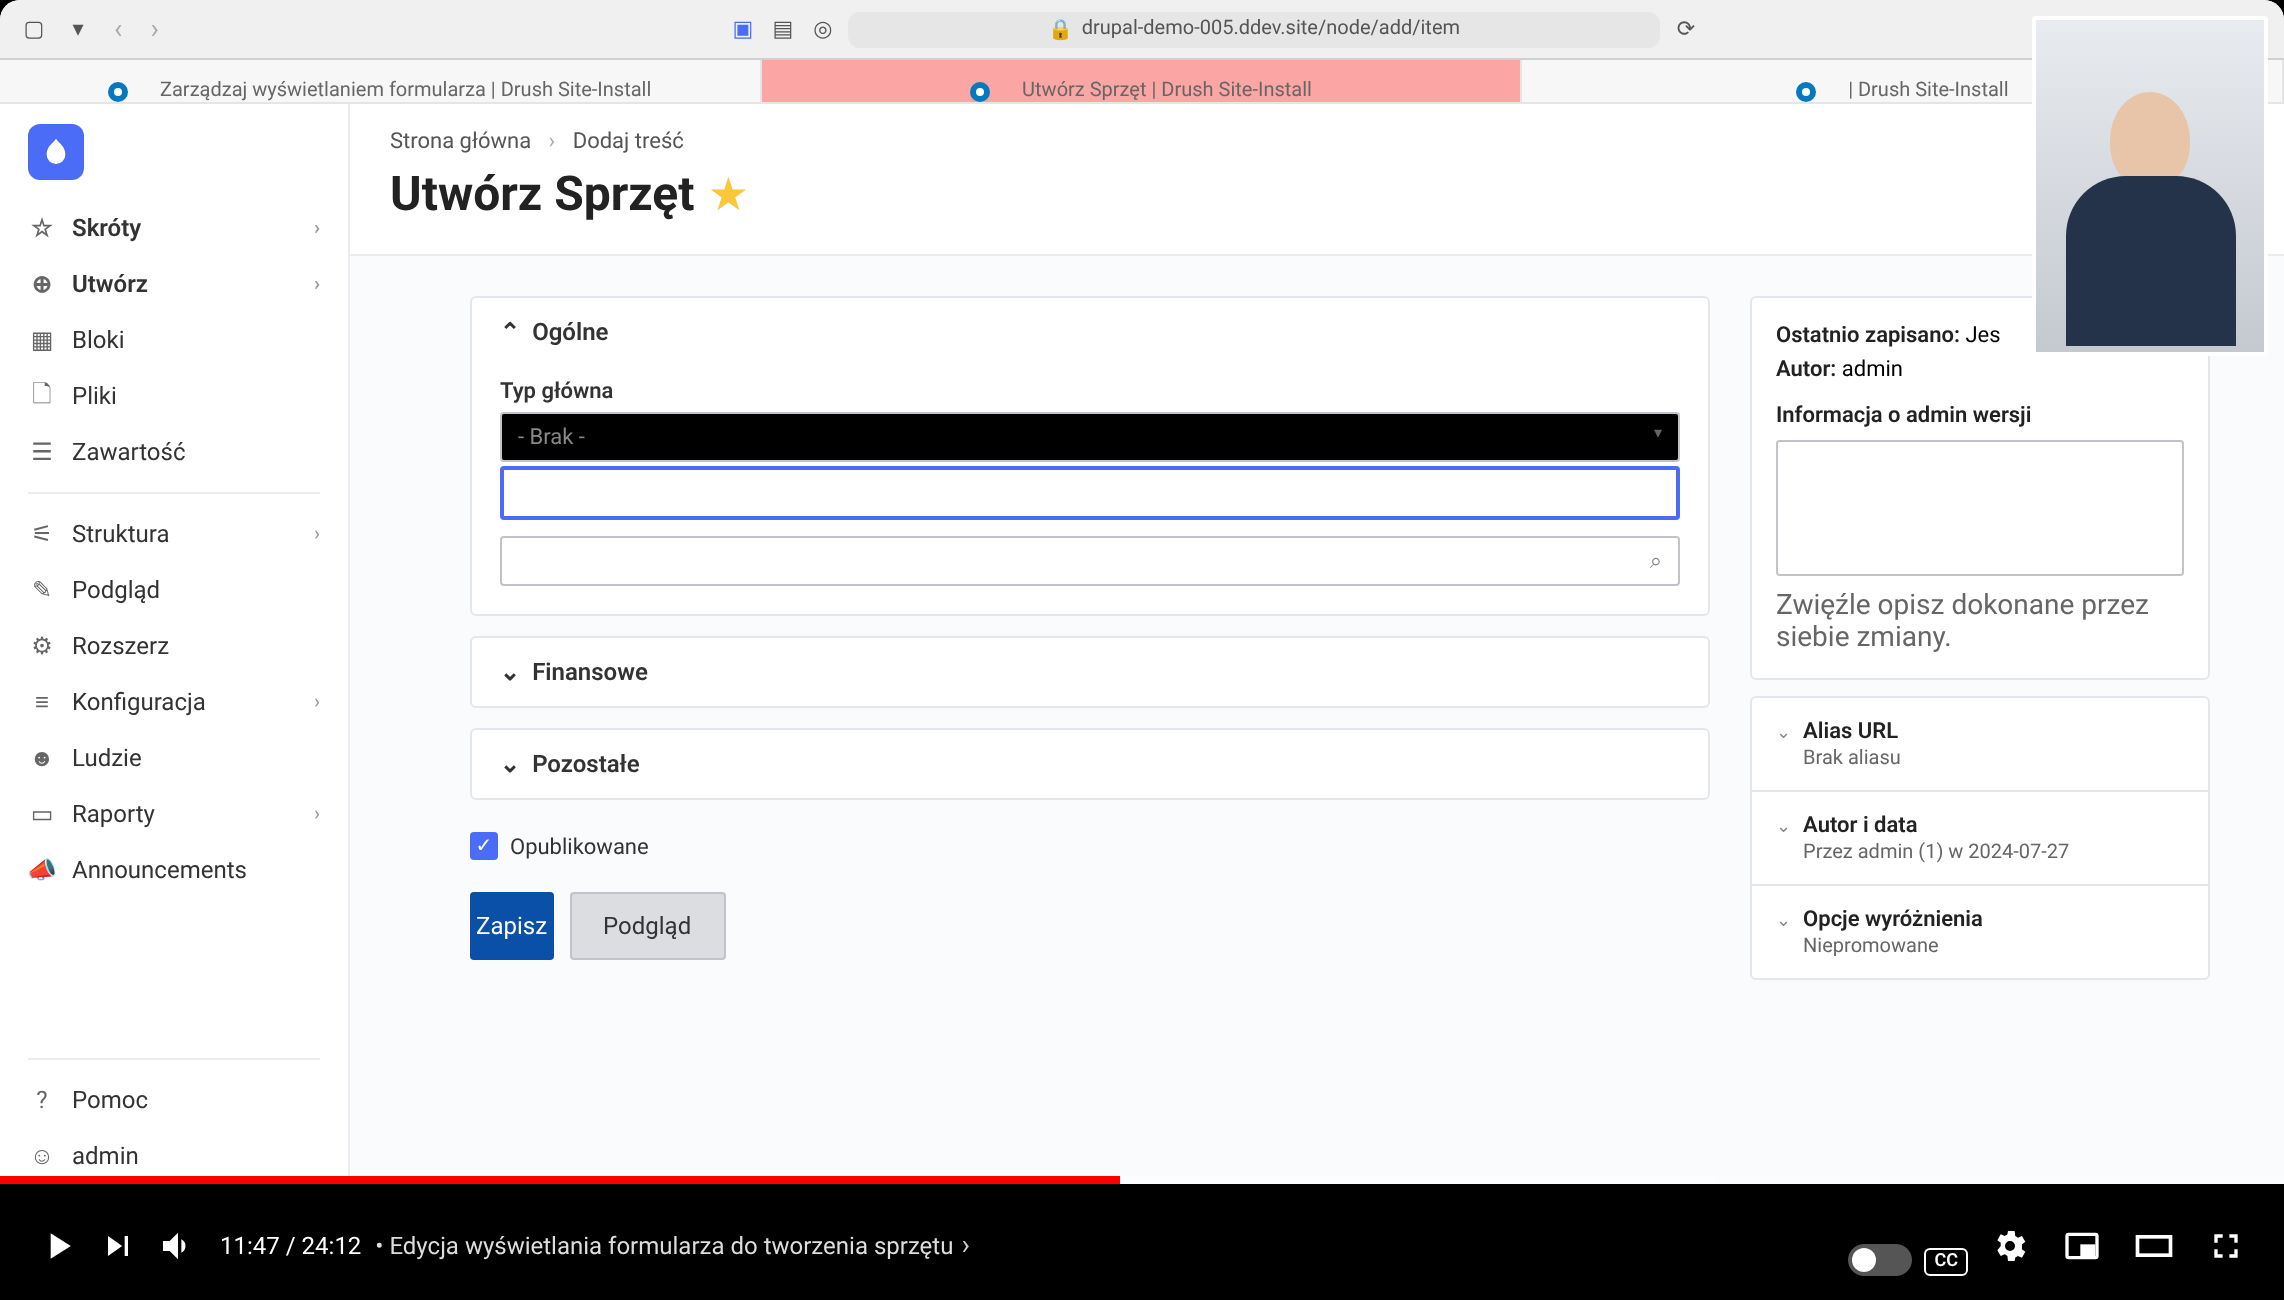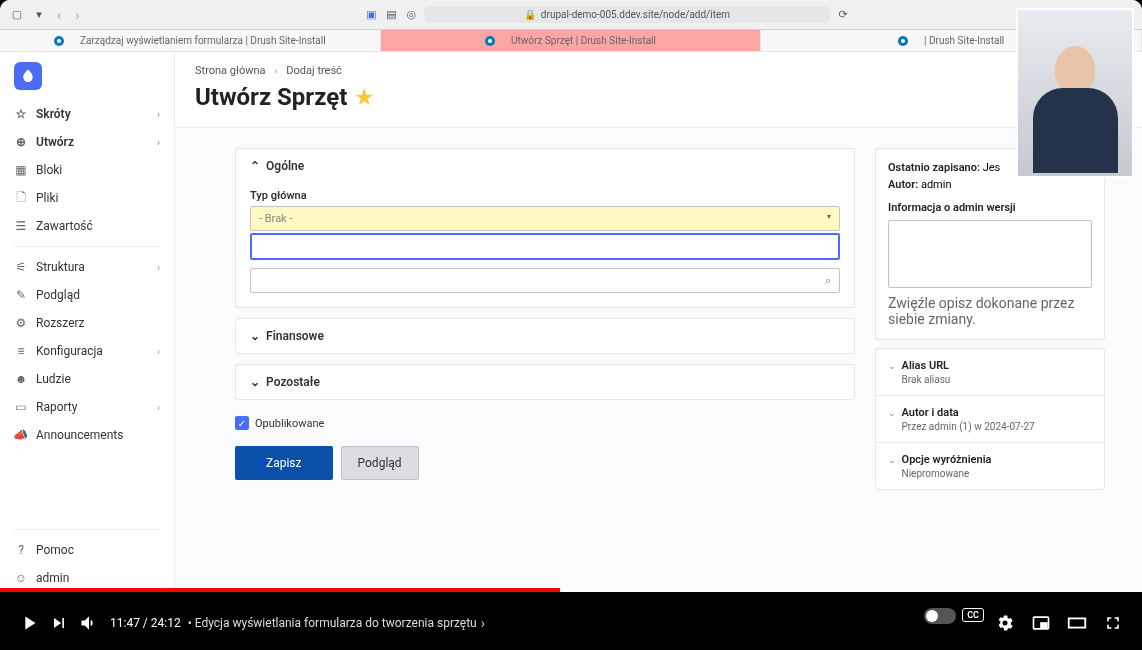--- a/index.html
+++ b/index.html
@@ -6,21 +6,21 @@
 body{width:1142px;height:650px;background:#000;overflow:hidden;position:relative}
 .video-frame{width:100%;height:592px;background:#fff;position:relative;border-radius:10px 10px 0 0;overflow:hidden}
 .browser-chrome{height:30px;background:#f0f0f0;border-bottom:1px solid #d0d0d0;display:flex;align-items:center;padding:0 10px;font-size:11px;color:#555}
 .bc-left{display:flex;align-items:center;gap:8px}
 .bc-ico{width:14px;height:14px;display:inline-flex;align-items:center;justify-content:center}
 .bc-nav{color:#aaa;font-size:14px;margin:0 3px}
 .bc-center{flex:1;display:flex;justify-content:center;align-items:center;gap:6px}
 .url-box{background:#e6e6e6;border-radius:6px;padding:3px 100px;font-size:10px;color:#555;display:flex;align-items:center;gap:4px}
 .bc-right{display:flex;align-items:center;gap:6px}
 .tabs-bar{height:22px;background:#f7f7f7;border-bottom:1px solid #e5e5e5;display:flex;font-size:10px}
-.tab{flex:1;display:flex;align-items:center;justify-content:center;gap:16px;color:#666;border-right:1px solid #e5e5e5}
+.tab{flex:1;display:flex;align-items:flex-end;justify-content:center;gap:16px;color:#666;border-right:1px solid #e5e5e5}
 .tab.active{background:#fca5a5}
 .tab-drupal-ico{width:10px;height:10px;background:#0678be;border-radius:50%;position:relative}
 .tab-drupal-ico::after{content:"";position:absolute;width:4px;height:4px;background:#fff;border-radius:50%;top:3px;left:3px}
 .app{display:flex;height:540px;background:#fafbfc}
 .sidebar{width:175px;background:#fff;border-right:1px solid #ebecf0;padding:10px 0;position:relative}
 .drupal-logo{width:28px;height:28px;background:#4a6cf7;border-radius:6px;margin:0 0 10px 14px;display:flex;align-items:center;justify-content:center}
 .drupal-logo svg{fill:#fff}
 .side-item{display:flex;align-items:center;padding:7px 14px;font-size:12px;color:#333;gap:8px;cursor:pointer}
 .side-item.bold{font-weight:600}
 .side-item .chev{margin-left:auto;color:#999;font-size:10px}
@@ -33,32 +33,32 @@
 .breadcrumb .sep{margin:0 6px;color:#aaa}
 .page-title{font-size:24px;font-weight:700;color:#222;display:flex;align-items:center;gap:8px}
 .star{color:#fac73b;font-size:20px}
 .content{display:flex;gap:20px;padding:20px}
 .form-area{flex:1;max-width:620px;margin-left:40px}
 .fieldset{background:#fff;border:1px solid #e5e6eb;border-radius:3px;margin-bottom:10px}
 .fs-head{padding:10px 14px;font-size:12px;font-weight:600;color:#333;display:flex;align-items:center;gap:6px;cursor:pointer}
 .fs-body{padding:6px 14px 14px}
 .fs-label{font-size:11px;font-weight:600;color:#333;margin-bottom:4px}
 .select-wrap{position:relative}
-.select-display{border:1px solid #c1c3c8;border-radius:2px;padding:5px 8px;font-size:11px;color:#888;background:#fef9c3;display:flex;justify-content:space-between;align-items:flex-start}
+.select-display{border:1px solid #c1c3c8;border-radius:2px;padding:5px 8px;font-size:11px;color:#888;background:#000000;display:flex;justify-content:space-between;align-items:flex-start}
 .select-display .arr{font-size:8px;color:#666}
 .search-input{width:100%;border:2px solid #4a6cf7;border-radius:2px;padding:5px 8px;margin-top:2px;font-size:11px;outline:none}
 .dropdown{border:1px solid #c1c3c8;border-top:none;background:#fff;box-shadow:0 2px 6px rgba(0,0,0,.1)}
 .dd-item{padding:6px 10px;font-size:11px;color:#333;cursor:pointer}
 .dd-item.hl{background:#4a6cf7;color:#fff}
 .extra-input{margin-top:8px;border:1px solid #c1c3c8;border-radius:2px;padding:5px 8px;font-size:11px;position:relative}
 .extra-input .sico{position:absolute;right:8px;top:5px;color:#888}
 .checkbox-row{display:flex;align-items:center;gap:6px;margin:16px 0;font-size:11px;color:#333}
 .cb{width:14px;height:14px;background:#4a6cf7;border-radius:2px;display:flex;align-items:center;justify-content:center;color:#fff;font-size:10px}
 .actions{display:flex;gap:8px}
-.btn-primary{background:#0a4fa8;color:#fff;border:none;padding:9px 31px;font-size:12px;border-radius:2px;cursor:pointer}
+.btn-primary{background:#0a4fa8;color:#fff;border:none;padding:9px 3px;font-size:12px;border-radius:2px;cursor:pointer}
 .btn-secondary{background:#dcdde0;color:#333;border:1px solid #c1c3c8;padding:9px 16px;font-size:12px;border-radius:2px;cursor:pointer}
 .side-panel{width:230px;font-size:11px}
 .sp-block{background:#fff;border:1px solid #e5e6eb;border-radius:3px;padding:12px;margin-bottom:8px}
 .sp-block .lbl{font-weight:600;color:#222}
 .sp-textarea{width:100%;height:68px;border:1px solid #c1c3c8;border-radius:2px;margin-top:6px;resize:none}
 .sp-help{font-size:14px;color:#666;margin-top:4px}
 .sp-accordion{background:#fff;border:1px solid #e5e6eb;border-radius:3px}
 .sp-acc-item{padding:10px 12px;border-bottom:1px solid #e5e6eb;display:flex;align-items:flex-start;gap:6px;cursor:pointer}
 .sp-acc-item:last-child{border-bottom:none}
 .sp-acc-item .chv{color:#888;font-size:9px;margin-top:2px}
@@ -69,21 +69,21 @@
 .webcam .head{width:40px;height:48px;background:#e8c4a8;border-radius:50% 50% 45% 45%;margin:0 auto}
 .webcam .body{width:85px;height:85px;background:#24334a;border-radius:30px 30px 0 0;margin:-6px auto 0}
 .progress-bar{position:absolute;bottom:58px;left:0;right:0;height:4px;background:rgba(255,255,255,.25)}
 .progress-loaded{height:100%;width:75%;background:rgba(255,255,255,.4)}
 .progress-played{position:absolute;top:0;height:100%;width:49%;background:#ff0000}
 .player-controls{position:absolute;bottom:0;left:0;right:0;height:54px;background:linear-gradient(transparent,rgba(0,0,0,.7));display:flex;align-items:center;padding:0 14px;color:#fff;font-size:12px}
 .pc-btn{width:30px;height:30px;display:flex;align-items:center;justify-content:center;cursor:pointer}
 .pc-time{margin-left:6px}
 .pc-title{margin-left:4px;color:#ddd}
 .pc-chevron{color:#ccc;margin-left:4px;font-size:14px}
-.pc-right{margin-left:auto;display:flex;align-items:flex-start;gap:6px}
+.pc-right{margin-left:auto;display:flex;align-items:flex-end;gap:6px}
 .toggle{width:32px;height:16px;background:#555;border-radius:10px;position:relative}
 .toggle::after{content:"";position:absolute;width:12px;height:12px;background:#fff;border-radius:50%;top:2px;left:2px}
 .cc-badge{border:1px solid #fff;border-radius:3px;padding:1px 4px;font-size:9px;font-weight:600}
 </style>
 </head>
 <body>
 
 <div class="video-frame">
   <div class="browser-chrome">
     <div class="bc-left">

